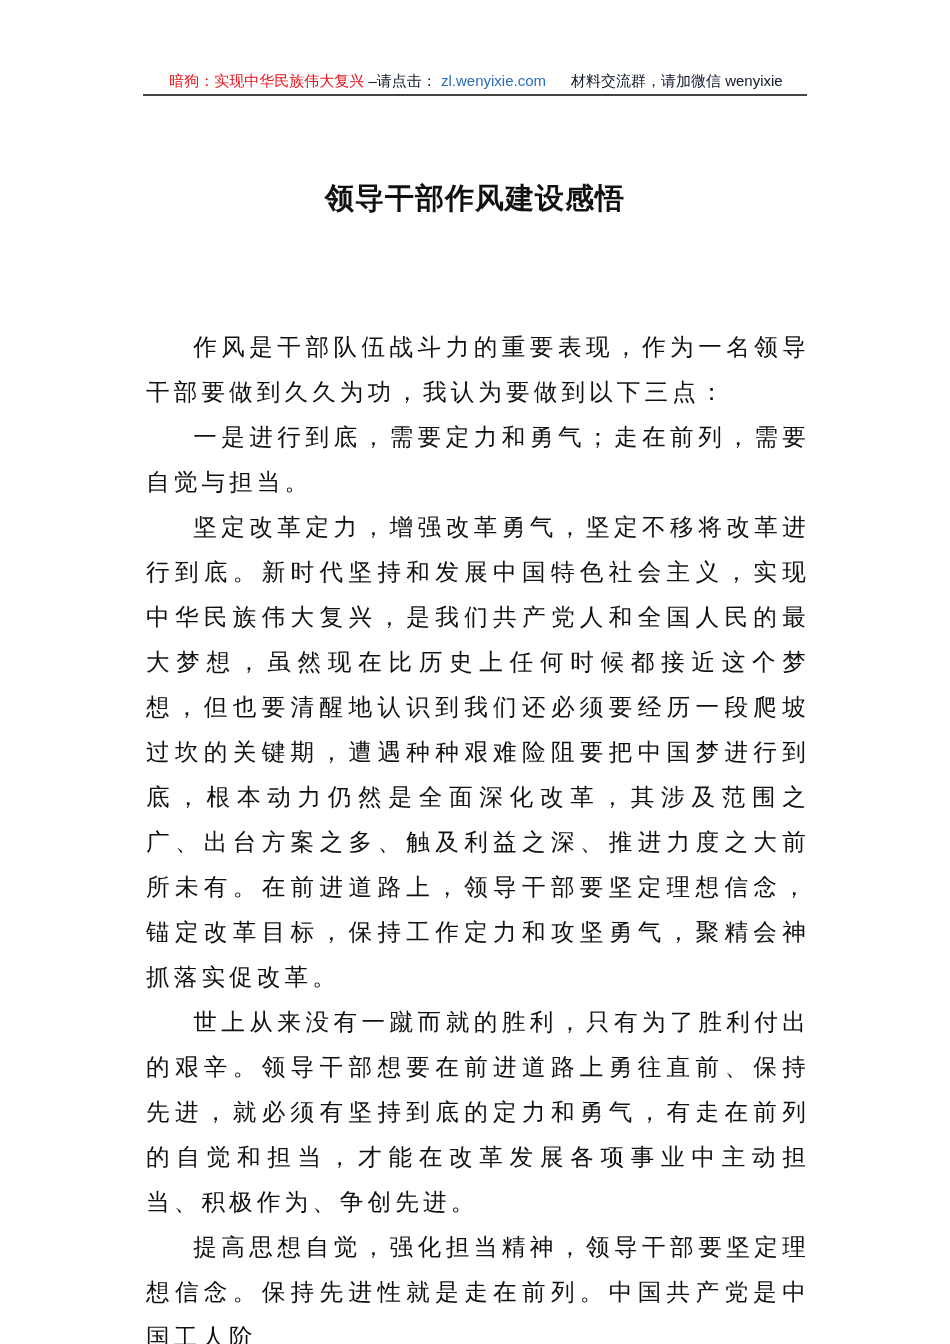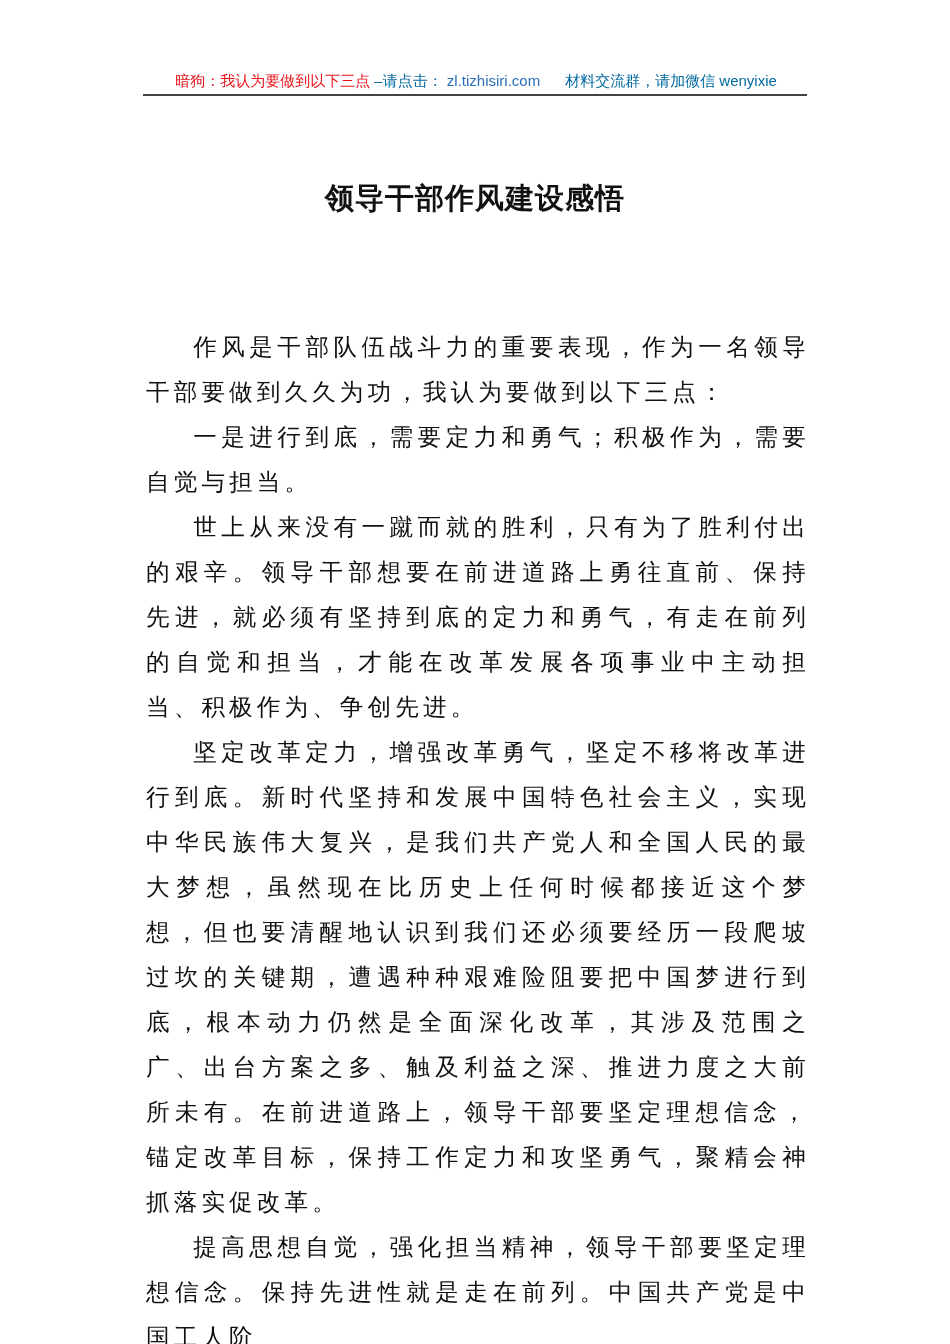--- a/index.html
+++ b/index.html
@@ -4,21 +4,21 @@
   <style>
     html, body { margin: 0; padding: 0; background: #ffffff; }
     body { width: 950px; height: 1344px; position: relative; overflow: hidden; }
     .header {
       position: absolute; left: 145px; top: 70px; width: 662px; height: 24px;
       font-family: "Liberation Sans", "DejaVu Sans", sans-serif;
       font-size: 15px; line-height: 22px; white-space: nowrap;
       text-align: center;
     }
     .header .red { color: #e8141b; }
-    .header .dark { color: #0369a1; }
+    .header .dark { color: #0f172a; }
     .header .link { color: #2a6ebb; }
     .header-rule {
       position: absolute; left: 143px; top: 94px; width: 664px; height: 2px;
       background: #444444;
     }
     .title {
       position: absolute; left: 0; top: 173px; width: 950px; text-align: center;
       font-family: "DejaVu Serif", "Liberation Serif", serif;
       font-weight: bold; font-size: 29px; line-height: 50px; color: #111111;
       letter-spacing: 1px;
@@ -28,29 +28,29 @@
       font-family: "DejaVu Sans", "Liberation Sans", sans-serif;
       font-size: 23.6px; line-height: 45px; color: #111111;
       text-align: justify; letter-spacing: 4.1px; margin-top: 40px;
     }
     .body p { margin: 0; text-indent: 2em; }
   </style>
 </head>
 <body>
 
 <div class="header">
-  <span class="red">暗狗：我认为要做到以下三点</span>
+  <span class="red">暗狗：实现中华民族伟大复兴</span>
   <span class="dark">–请点击：</span>
-  <span class="link">zl.tizhisiri.com</span>
+  <span class="link">zl.wenyixie.com</span>
   <span class="dark">&nbsp;&nbsp;&nbsp;&nbsp;</span>
   <span class="dark">材料交流群，请加微信 wenyixie</span>
 </div>
 <div class="header-rule"></div>
 
 <div class="title">领导干部作风建设感悟</div>
 
 <div class="body">
   <p>作风是干部队伍战斗力的重要表现，作为一名领导干部要做到久久为功，我认为要做到以下三点：</p>
-  <p>一是进行到底，需要定力和勇气；积极作为，需要自觉与担当。</p>
+  <p>一是进行到底，需要定力和勇气；走在前列，需要自觉与担当。</p>
+  <p>坚定改革定力，增强改革勇气，坚定不移将改革进行到底。新时代坚持和发展中国特色社会主义，实现中华民族伟大复兴，是我们共产党人和全国人民的最大梦想，虽然现在比历史上任何时候都接近这个梦想，但也要清醒地认识到我们还必须要经历一段爬坡过坎的关键期，遭遇种种艰难险阻要把中国梦进行到底，根本动力仍然是全面深化改革，其涉及范围之广、出台方案之多、触及利益之深、推进力度之大前所未有。在前进道路上，领导干部要坚定理想信念，锚定改革目标，保持工作定力和攻坚勇气，聚精会神抓落实促改革。</p>
   <p>世上从来没有一蹴而就的胜利，只有为了胜利付出的艰辛。领导干部想要在前进道路上勇往直前、保持先进，就必须有坚持到底的定力和勇气，有走在前列的自觉和担当，才能在改革发展各项事业中主动担当、积极作为、争创先进。</p>
-  <p>坚定改革定力，增强改革勇气，坚定不移将改革进行到底。新时代坚持和发展中国特色社会主义，实现中华民族伟大复兴，是我们共产党人和全国人民的最大梦想，虽然现在比历史上任何时候都接近这个梦想，但也要清醒地认识到我们还必须要经历一段爬坡过坎的关键期，遭遇种种艰难险阻要把中国梦进行到底，根本动力仍然是全面深化改革，其涉及范围之广、出台方案之多、触及利益之深、推进力度之大前所未有。在前进道路上，领导干部要坚定理想信念，锚定改革目标，保持工作定力和攻坚勇气，聚精会神抓落实促改革。</p>
   <p>提高思想自觉，强化担当精神，领导干部要坚定理想信念。保持先进性就是走在前列。中国共产党是中国工人阶</p>
 </div>
 
 </body></html>

